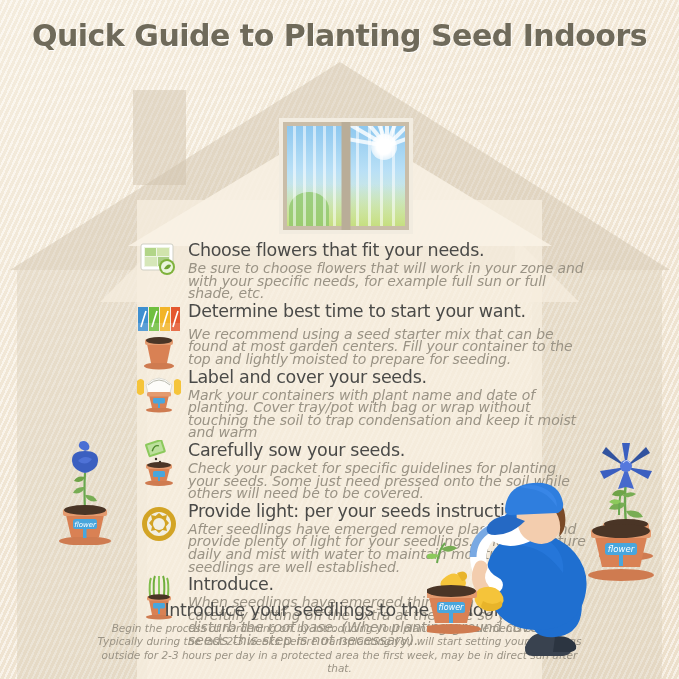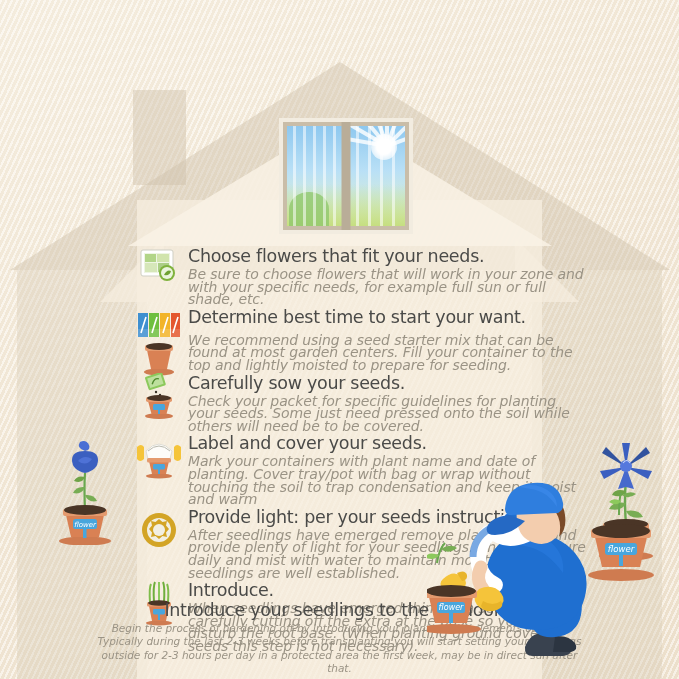--- a/index.html
+++ b/index.html
@@ -90,21 +90,21 @@
     background:radial-gradient(circle,#ffffff 40%,rgba(255,255,255,0.65) 70%,rgba(255,255,255,0) 100%);}
   .ray{position:absolute;right:18px;top:18px;width:60px;height:4px;
     background:rgba(255,255,255,0.8);transform-origin:right center;}
   .foliage{position:absolute;left:2px;bottom:0;width:40px;height:34px;border-radius:50% 50% 0 0;
     background:rgba(140,197,106,0.75);}
   .green-band{position:absolute;left:0;bottom:0;width:100%;height:42px;
     background:linear-gradient(180deg,rgba(208,227,120,0.0),rgba(186,216,104,0.75));}
   .blind{position:absolute;top:0;width:3px;height:100%;background:rgba(255,255,255,0.55);}
 
   
-  .steps{position:absolute;left:136px;top:246px;width:450px;z-index:10;}
+  .steps{position:absolute;left:136px;top:240px;width:450px;z-index:10;}
   .step{position:relative;min-height:26px;margin-bottom:1px;}
   .step-icon{
     position:absolute;left:0;top:0;width:46px;height:46px;
   }
   .step-text{margin-left:52px;}
   .step-head{
     font-family:"DejaVu Sans", sans-serif;
     font-size:17.5px;color:#4a4a48;line-height:21px;
     font-weight:normal;letter-spacing:-0.3px;
     margin-bottom:1px;
@@ -144,20 +144,21 @@
     <div class="wall-left"></div>
     <div class="wall-right"></div>
     <div class="chimney"></div>
     <div class="roof"></div>
     <div class="wall-notch-l"></div>
     <div class="wall-notch-r"></div>
     <div class="wall-body"></div>
     <div class="inner-roof"></div>
   </div>
 
+  <div class="title">Quick Guide to Planting Seed Indoors</div>
 
   <div class="window">
     <div class="pane left">
       <div class="green-band"></div>
       <div class="foliage"></div>
       <div class="blind" style="left:6px"></div>
       <div class="blind" style="left:16px"></div>
       <div class="blind" style="left:26px"></div>
       <div class="blind" style="left:36px"></div>
       <div class="blind" style="left:46px"></div>
@@ -232,59 +233,59 @@
         </svg>
       </div>
       <div class="step-text">
         <div class="step-body">We recommend using a seed starter mix that can be found at most garden centers. Fill your container to the top and lightly moisted to prepare for seeding.</div>
       </div>
     </div>
 
     <div class="step">
       <div class="step-icon">
         <svg viewBox="0 0 46 46" width="46" height="46">
+          <path d="M1 14 q4 -4 7 0 l0 12 q-4 4 -7 0z" fill="#f5c43a"></path>
+          <path d="M45 14 q-4 -4 -7 0 l0 12 q4 4 7 0z" fill="#f5c43a"></path>
+          <path d="M10 18 q13 -14 26 0 l-2 8 l-22 0z" fill="#ffffff" opacity="0.85" stroke="#d8d8d0"></path>
+          <path d="M12 18 q11 -10 22 0" stroke="#b9b9ae" stroke-width="1" fill="none"></path>
+          <ellipse cx="23" cy="43" rx="13" ry="2.6" fill="#cf7b50"></ellipse>
+          <path d="M13 28 L33 28 L30 41 L16 41 Z" fill="#d98154"></path>
+          <rect x="11" y="25" width="24" height="4.5" rx="1.6" fill="#e49a6e"></rect>
+          <rect x="17" y="31" width="12" height="5.5" rx="1.4" fill="#49a6dd"></rect>
+          <rect x="22" y="36" width="2" height="5" fill="#49a6dd"></rect>
+        </svg>
+      </div>
+      <div class="step-text">
+        <div class="step-head">Label and cover your seeds.</div>
+        <div class="step-body">Mark your containers with plant name and date of planting. Cover tray/pot with bag or wrap without touching the soil to trap condensation and keep it moist and warm</div>
+      </div>
+    </div>
+
+    <div class="step">
+      <div class="step-icon">
+        <svg viewBox="0 0 46 46" width="46" height="46">
           <g transform="rotate(-18 20 10)">
             <rect x="11" y="1" width="18" height="14" rx="1.5" fill="#8cc95c"></rect>
             <rect x="13" y="3" width="14" height="10" fill="#e5f2d4" opacity="0.55"></rect>
             <path d="M16 10 q4 -6 8 -3" stroke="#4f8a2c" stroke-width="1.4" fill="none"></path>
           </g>
           <circle cx="20" cy="19" r="1.2" fill="#3a3226"></circle>
           <circle cx="24" cy="22" r="1.2" fill="#3a3226"></circle>
           <circle cx="19" cy="24" r="1.1" fill="#3a3226"></circle>
           <ellipse cx="23" cy="43" rx="14" ry="3" fill="#cf7b50"></ellipse>
           <path d="M12 28 L34 28 L30.5 41 L15.5 41 Z" fill="#d98154"></path>
           <rect x="10" y="24" width="26" height="5" rx="1.8" fill="#e49a6e"></rect>
           <ellipse cx="23" cy="25" rx="12" ry="3" fill="#4a3526"></ellipse>
           <rect x="17" y="31" width="12" height="6" rx="1.5" fill="#49a6dd"></rect>
           <rect x="22" y="36" width="2" height="5" fill="#49a6dd"></rect>
         </svg>
       </div>
       <div class="step-text">
         <div class="step-head">Carefully sow your seeds.</div>
         <div class="step-body">Check your packet for specific guidelines for planting your seeds.  Some just need pressed onto the soil while others will need be to be covered.</div>
-      </div>
-    </div>
-
-    <div class="step">
-      <div class="step-icon">
-        <svg viewBox="0 0 46 46" width="46" height="46">
-          <path d="M1 14 q4 -4 7 0 l0 12 q-4 4 -7 0z" fill="#f5c43a"></path>
-          <path d="M45 14 q-4 -4 -7 0 l0 12 q4 4 7 0z" fill="#f5c43a"></path>
-          <path d="M10 18 q13 -14 26 0 l-2 8 l-22 0z" fill="#ffffff" opacity="0.85" stroke="#d8d8d0"></path>
-          <path d="M12 18 q11 -10 22 0" stroke="#b9b9ae" stroke-width="1" fill="none"></path>
-          <ellipse cx="23" cy="43" rx="13" ry="2.6" fill="#cf7b50"></ellipse>
-          <path d="M13 28 L33 28 L30 41 L16 41 Z" fill="#d98154"></path>
-          <rect x="11" y="25" width="24" height="4.5" rx="1.6" fill="#e49a6e"></rect>
-          <rect x="17" y="31" width="12" height="5.5" rx="1.4" fill="#49a6dd"></rect>
-          <rect x="22" y="36" width="2" height="5" fill="#49a6dd"></rect>
-        </svg>
-      </div>
-      <div class="step-text">
-        <div class="step-head">Label and cover your seeds.</div>
-        <div class="step-body">Mark your containers with plant name and date of planting. Cover tray/pot with bag or wrap without touching the soil to trap condensation and keep it moist and warm</div>
       </div>
     </div>
 
     <div class="step">
       <div class="step-icon">
         <svg viewBox="0 0 46 46" width="46" height="46">
           <circle cx="23" cy="23" r="17" fill="#d3a425"></circle>
           <circle cx="23" cy="23" r="12" fill="#f2efe2"></circle>
           <path d="M23 12 l3.5 3 l4.5 -1 l-1 4.5 l3 3.5 l-3 3.5 l1 4.5 l-4.5 -1 l-3.5 3 l-3.5 -3 l-4.5 1 l1 -4.5 l-3 -3.5 l3 -3.5 l-1 -4.5 l4.5 1z" fill="#d3a425"></path>
           <circle cx="23" cy="23" r="6" fill="#f2efe2"></circle>

